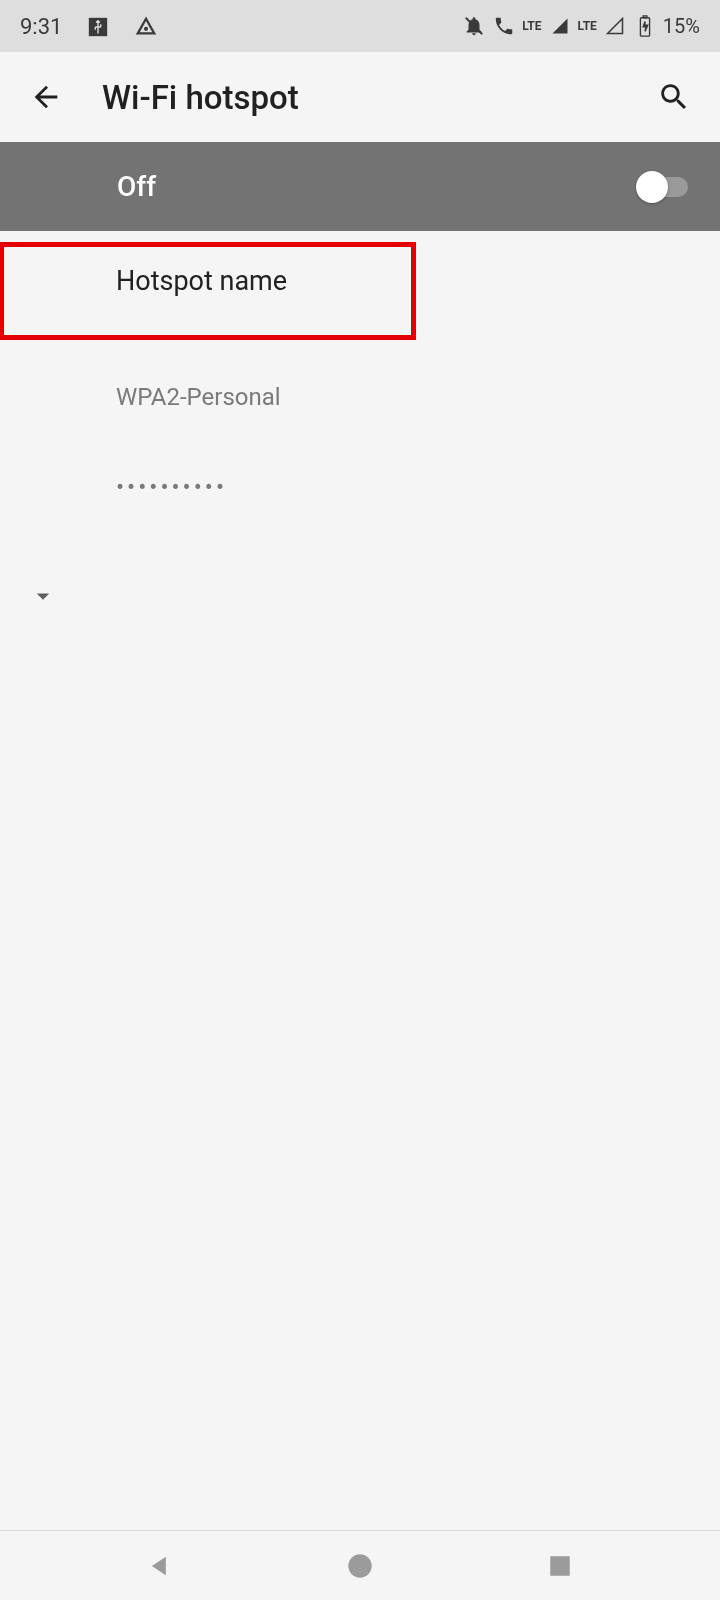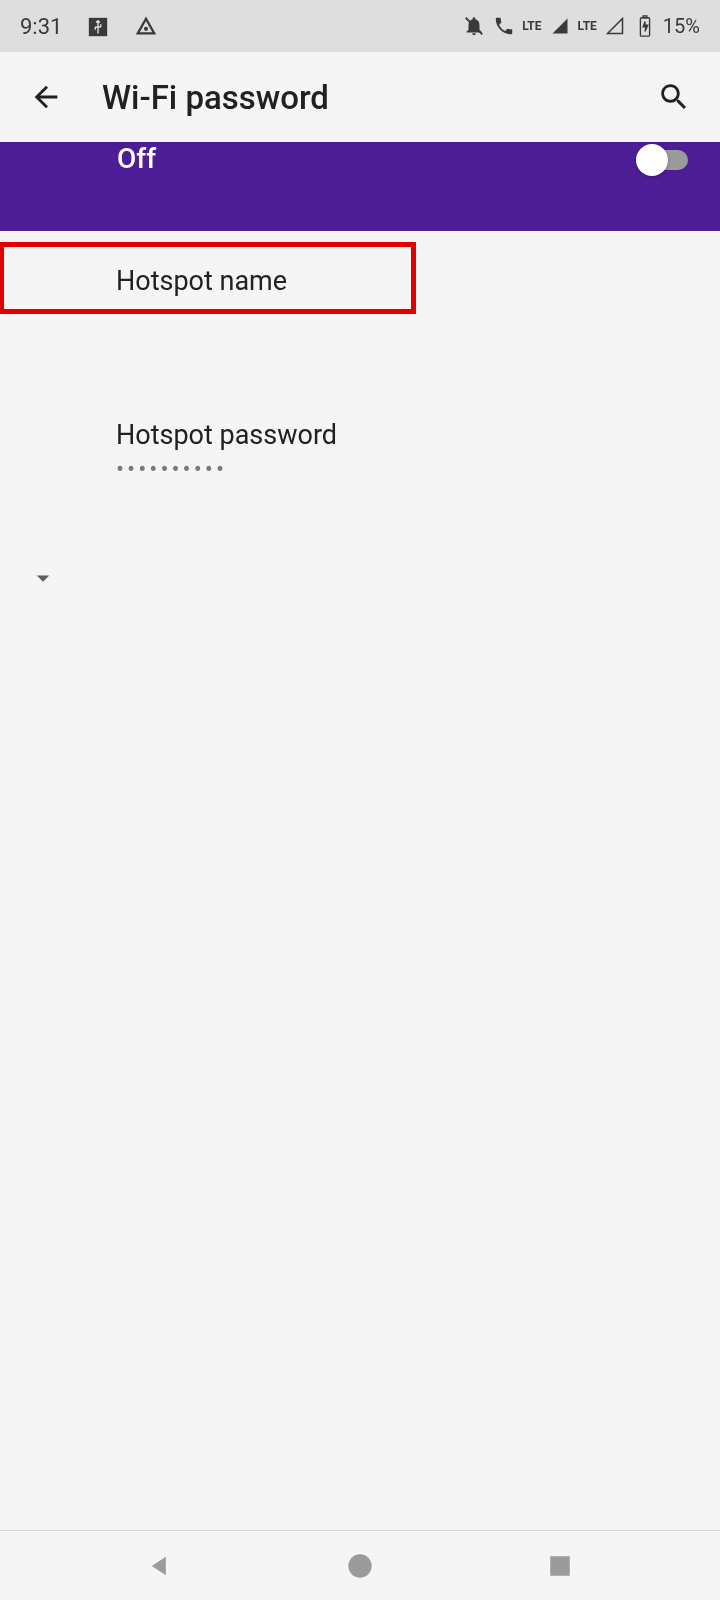--- a/index.html
+++ b/index.html
@@ -72,23 +72,23 @@
       width: 56px;
       height: 56px;
       display: flex;
       align-items: center;
       justify-content: center;
       cursor: pointer;
     }
     
     .toggle-row {
       height: 89px;
-      background: #4c1d95;
-      display: flex;
-      align-items: flex-start;
+      background: #737373;
+      display: flex;
+      align-items: center;
       padding: 0 28px 0 117px;
     }
     .toggle-label {
       color: #fff;
       font-size: 28px;
       font-weight: 500;
       flex: 1;
     }
     .switch {
       width: 56px;
@@ -221,46 +221,46 @@
     <span>15%</span>
   </div>
 </div>
 
 <div class="app-bar">
   <div class="back-btn">
     <svg width="34" height="34" viewBox="0 0 24 24" fill="#212121">
         <path d="M20 11H7.83l5.59-5.59L12 4l-8 8 8 8 1.41-1.41L7.83 13H20v-2z"></path>
       </svg>
   </div>
-  <div class="app-title">Wi-Fi password</div>
+  <div class="app-title">Wi-Fi hotspot</div>
   <div class="search-btn">
     <svg width="34" height="34" viewBox="0 0 24 24" fill="#212121">
         <path d="M15.5 14h-.79l-.28-.27C15.41 12.59 16 11.11 16 9.5 16 5.91 13.09 3 9.5 3S3 5.91 3 9.5 5.91 16 9.5 16c1.61 0 3.09-.59 4.23-1.57l.27.28v.79l5 4.99L20.49 19l-4.99-5zm-6 0C7.01 14 5 11.99 5 9.5S7.01 5 9.5 5 14 7.01 14 9.5 11.99 14 9.5 14z"></path>
       </svg>
   </div>
 </div>
 
 <div class="toggle-row">
   <div class="toggle-label">Off</div>
   <div class="switch">
     <div class="switch-track"></div>
     <div class="switch-thumb"></div>
   </div>
 </div>
 
 <div class="settings-list">
-  <div class="setting-item highlighted" style="margin:12px -10px 0 0; padding-top:22px; padding-bottom:12px; width:415px;">
+  <div class="setting-item highlighted" style="margin:12px -10px 0 0; padding-top:22px; padding-bottom:38px; width:415px;">
     <div class="setting-title">Hotspot name</div>
   </div>
 
   <div class="setting-item" style="margin-top:18px;">
+    <div class="setting-subtitle">WPA2-Personal</div>
   </div>
 
   <div class="setting-item" style="margin-top:10px;">
-    <div class="setting-title">Hotspot password</div>
     <div class="setting-subtitle" style="letter-spacing:3px;">••••••••••</div>
   </div>
 
   <div class="setting-item" style="margin-top:18px;">
     <span class="chevron-icon">
       <svg width="30" height="30" viewBox="0 0 24 24" fill="#5f5f5f">
           <path d="M7 10l5 5 5-5z"></path>
         </svg>
     </span>
   </div>

